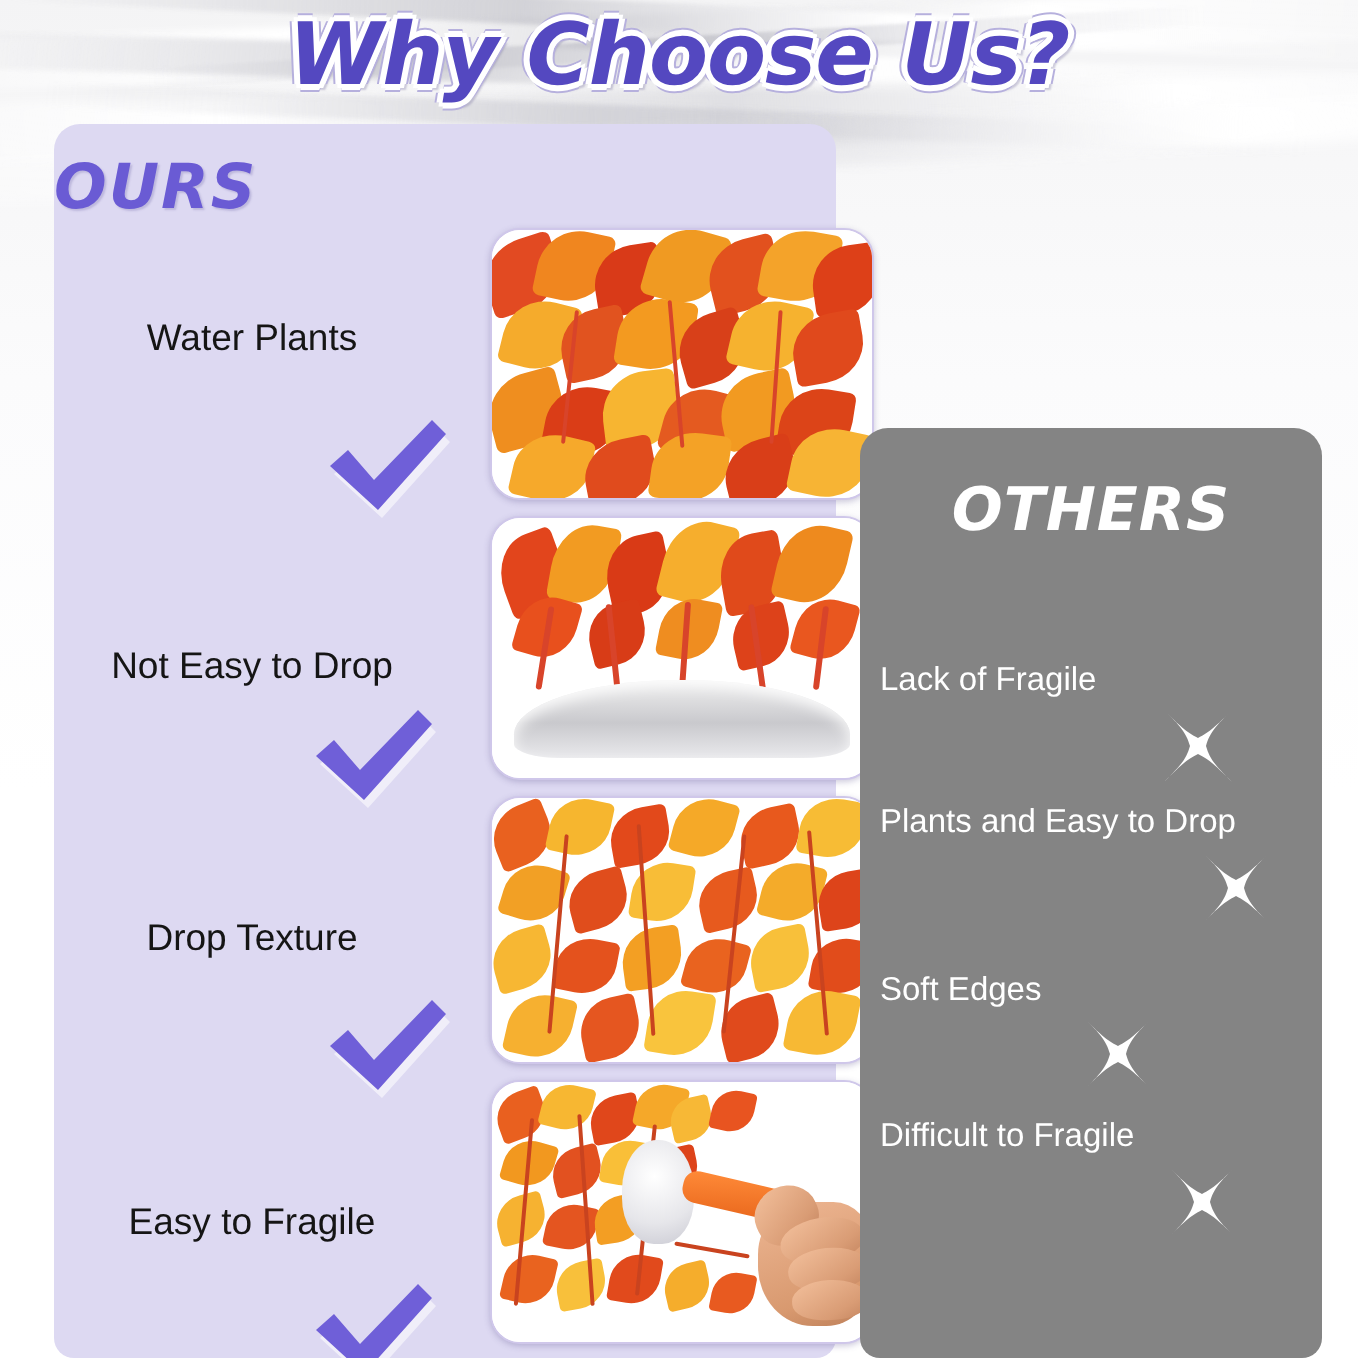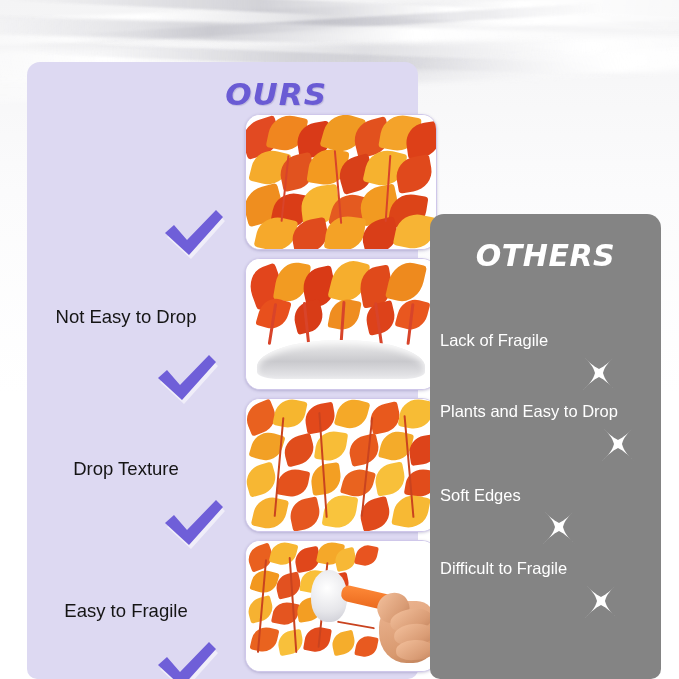--- a/index.html
+++ b/index.html
@@ -54,21 +54,21 @@
       3px 3px 1px rgba(120,115,160,.35);
     white-space:nowrap;
   }
 
   
   #ours-panel{
     position:absolute;left:27px;top:62px;width:391px;height:617px;
     background:#ddd9f2;border-radius:13px 13px 10px 10px;
   }
   .ours-heading{
-    position:absolute;left:0;top:14px;width:300px;text-align:right;
+    position:absolute;left:0;top:14px;width:300px;text-align:left;
     font-family:"DejaVu Sans",sans-serif;
     font-size:31px;font-weight:bold;font-style:italic;
     color:#6a5bd4;letter-spacing:1px;
     text-shadow:1px 1px 1px rgba(150,145,195,.45);
   }
 
   
   .ours-row{position:absolute;left:0;width:391px;}
   .ours-text{
     position:absolute;left:8px;width:182px;text-align:center;
@@ -127,27 +127,29 @@
   <div class="bg-waves">
     <div class="wave w1"></div>
     <div class="wave w4"></div>
     <div class="wave w6"></div>
     <div class="wave w2"></div>
     <div class="wave w3"></div>
     <div class="wave w7"></div>
     <div class="wave w5"></div>
   </div>
 
+  <div class="title">Why Choose Us?</div>
 
   <div id="ours-panel">
 
     <div class="ours-heading">OURS</div>
 
     <div class="ours-row" style="top:0">
       <div class="ours-text" style="top:96px">
+        <div>Water Plants</div>
       </div>
       <div class="ours-check" style="left:135px;top:145px">
         <svg viewBox="0 0 64 52">
             <g>
           <path d="M3 26 L12 18 L25 33 L54 3 L61 10 L27 48 Z" fill="#ffffff" opacity=".55" transform="translate(2,4)"></path>
           <path d="M3 26 L12 18 L25 33 L54 3 L61 10 L27 48 Z" fill="#6f5fd8"></path>
         </g>
           </svg>
       </div>
       <div class="photo" style="top:52px;height:134px">
@@ -177,21 +179,21 @@
           <div class="leaf" style="left:61%;top:78%;width:19%;height:24%;background:#d93e18;transform:rotate(-14deg)"></div>
           <div class="leaf" style="left:79%;top:74%;width:20%;height:26%;background:#f7b434;transform:rotate(12deg)"></div>
           <div class="stem" style="left:20%;top:30%;width:2px;height:50%;transform:rotate(6deg)"></div>
           <div class="stem" style="left:48%;top:26%;width:2px;height:55%;transform:rotate(-5deg)"></div>
           <div class="stem" style="left:74%;top:30%;width:2px;height:50%;transform:rotate(4deg)"></div>
         </div>
       </div>
     </div>
 
     <div class="ours-row" style="top:0">
-      <div class="ours-text" style="top:244px">
+      <div class="ours-text" style="top:260px">
         <div>Not Easy to Drop</div>
       </div>
       <div class="ours-check" style="left:128px;top:290px">
         <svg viewBox="0 0 64 52">
             <g>
           <path d="M3 26 L12 18 L25 33 L54 3 L61 10 L27 48 Z" fill="#ffffff" opacity=".55" transform="translate(2,4)"></path>
           <path d="M3 26 L12 18 L25 33 L54 3 L61 10 L27 48 Z" fill="#6f5fd8"></path>
         </g>
           </svg>
       </div>

